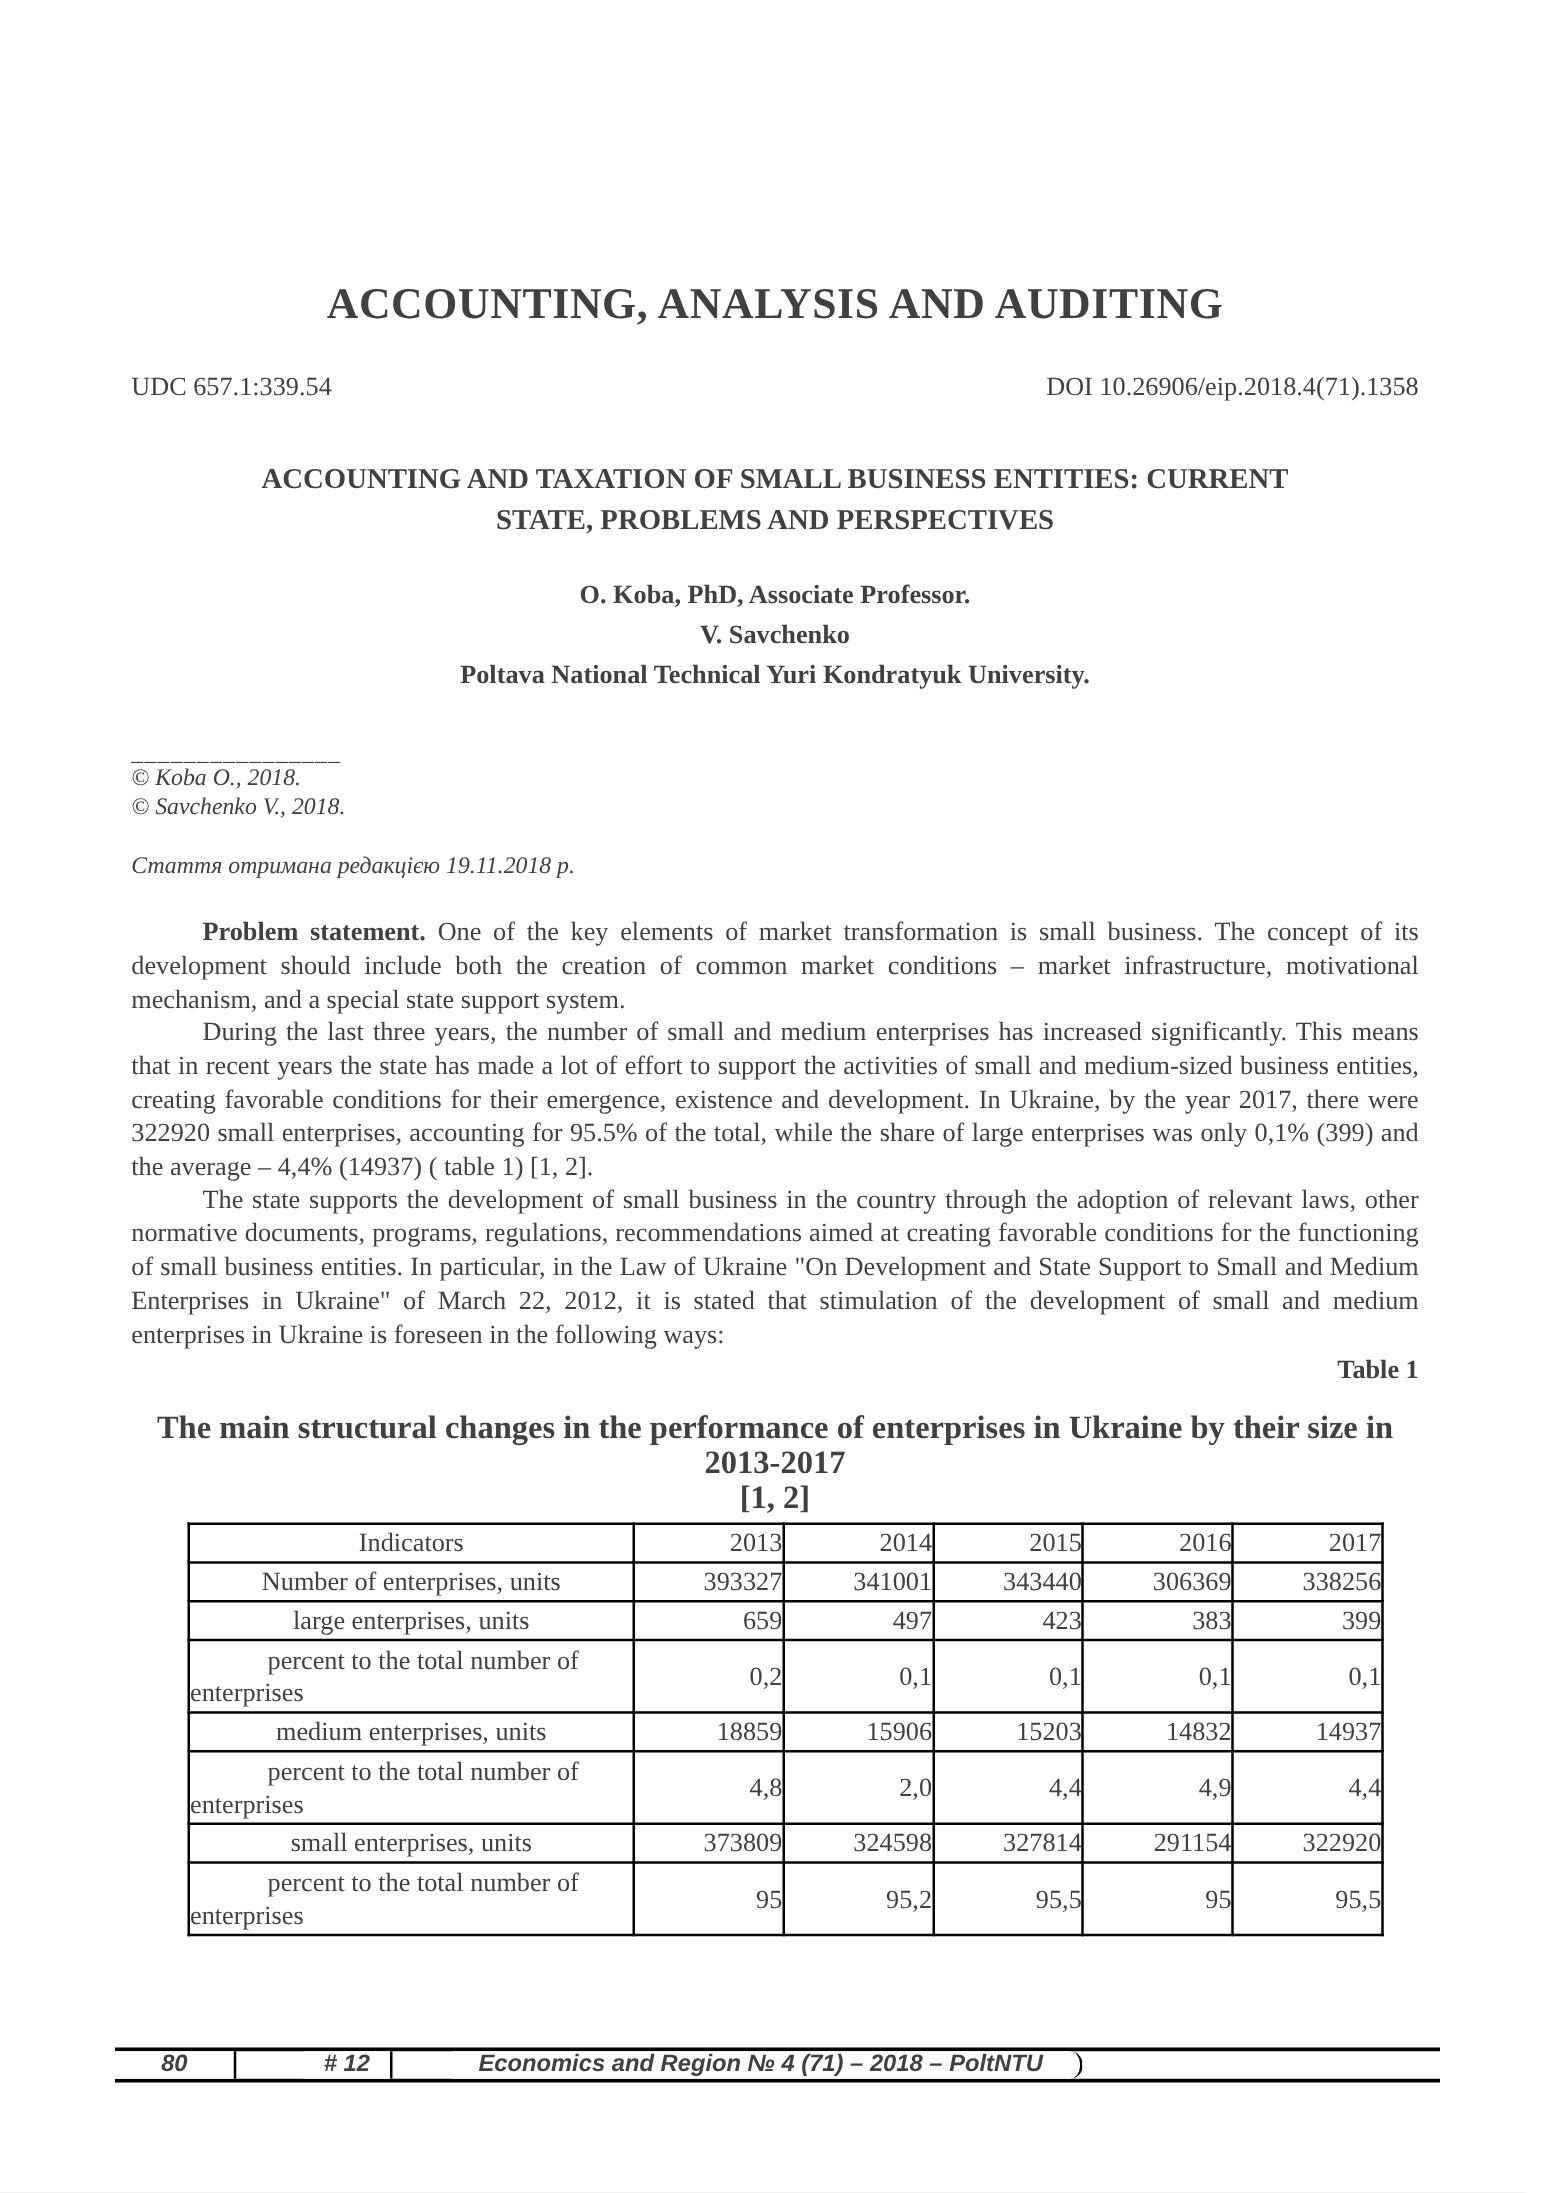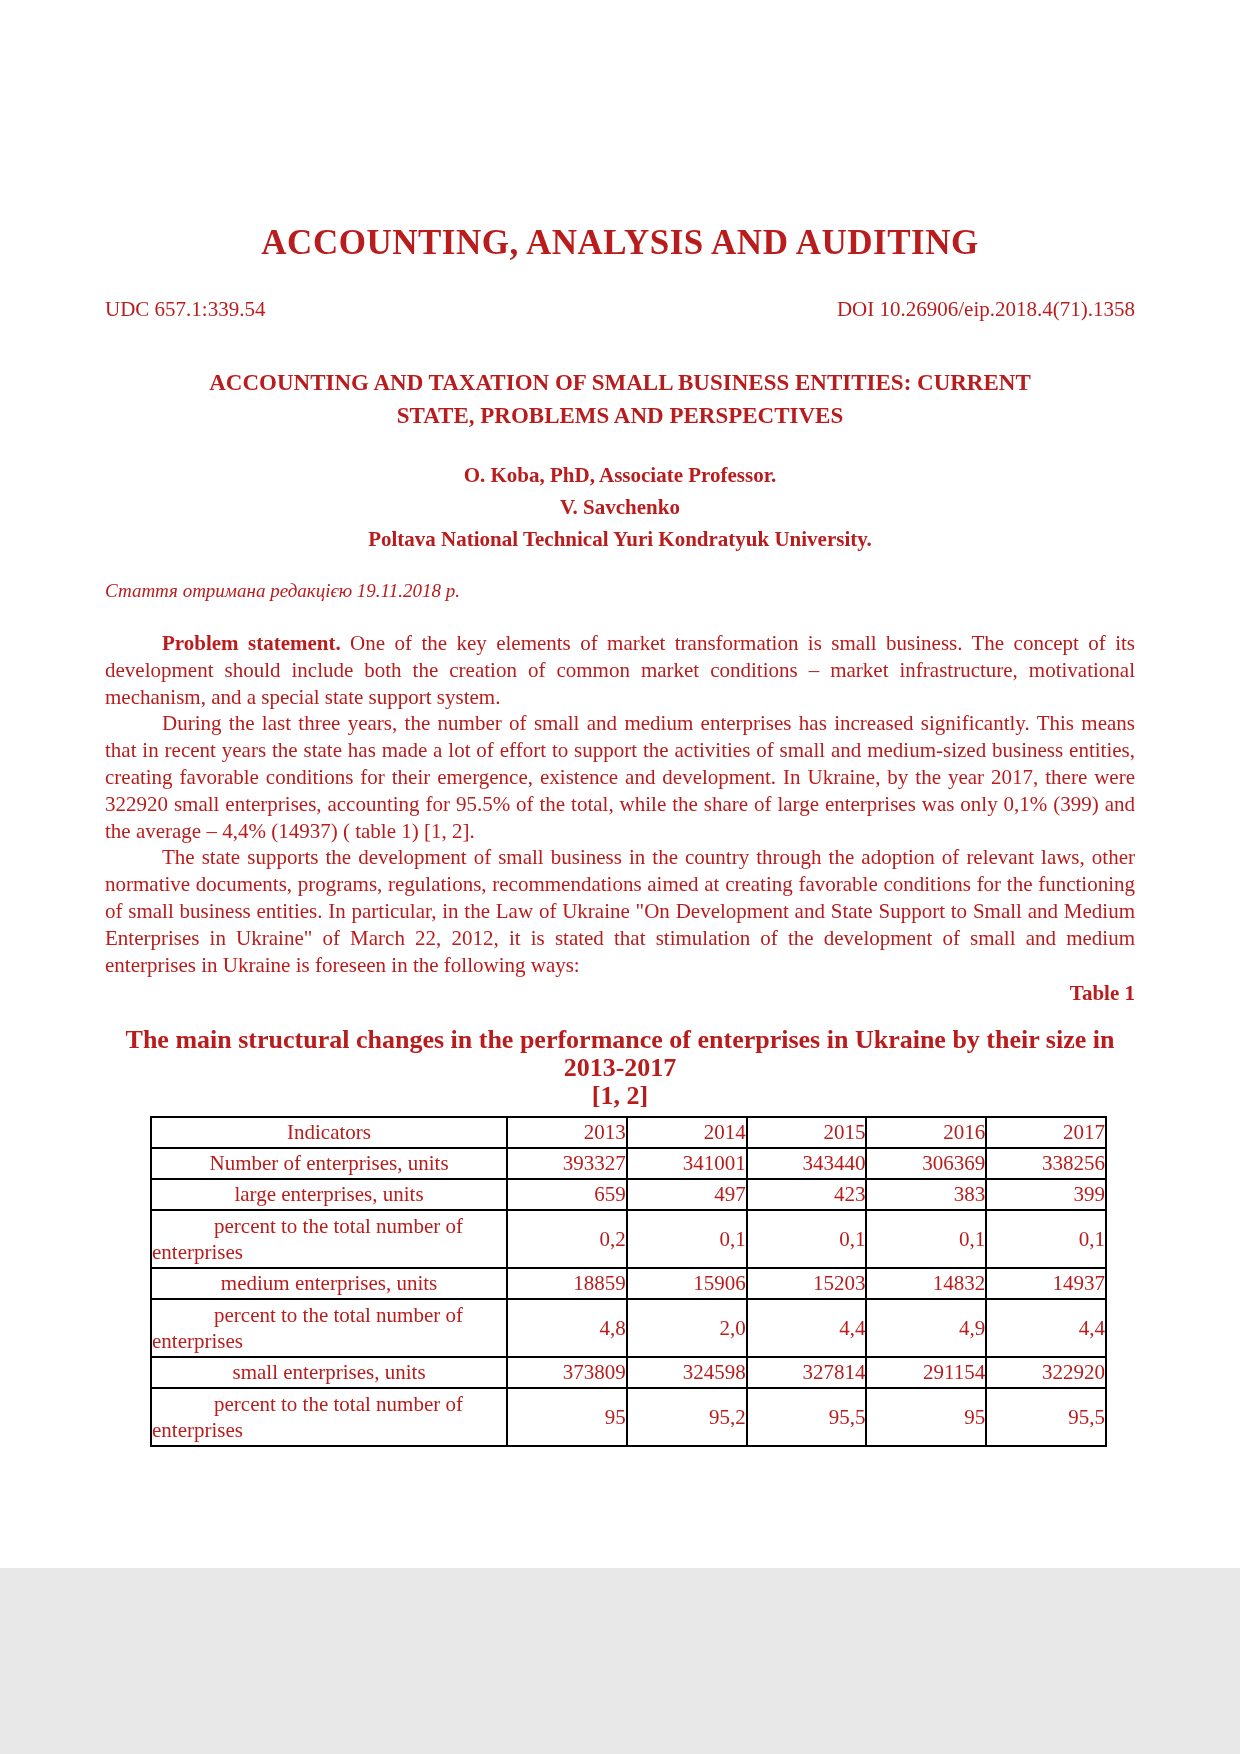--- a/index.html
+++ b/index.html
@@ -1,22 +1,22 @@
 <!DOCTYPE html>
 <html><head>
 <meta charset="utf-8">
 <style>
   * { margin: 0; padding: 0; box-sizing: border-box; }
   html, body { background: #e8e8e8; }
   .page {
     position: relative;
     width: 1240px;
-    height: 1568px;
+    height: 1754px;
     background: #ffffff;
-    color: #b91c1c;
+    color: #404040;
     font-family: "Liberation Serif", "DejaVu Serif", serif;
     overflow: hidden;
     margin: 0 auto;
   }
   .content {
     padding: 0 105px;
   }
   .section-heading {
     margin-top: 222px;
     text-align: center;
@@ -107,21 +107,21 @@
     text-align: left;
     text-indent: 62px;
     padding-left: 6px;
     padding-right: 6px;
     height: 58px;
     line-height: 26px;
   }
   .cell-val { text-align: right; padding-left: 11px; }
   .footer-bar {
     position: absolute;
-    left: 112px;
+    left: 92px;
     top: 1638px;
     width: 1060px;
     height: 28px;
     border-top: 3px solid #000;
     border-bottom: 3px solid #000;
     display: flex;
     align-items: flex-end;
     font-family: "Liberation Sans", "DejaVu Sans", sans-serif;
     font-weight: bold;
     font-style: italic;
@@ -156,20 +156,25 @@
     </div>
 
     <div class="article-title">ACCOUNTING AND TAXATION OF SMALL BUSINESS ENTITIES: CURRENT STATE, PROBLEMS AND PERSPECTIVES</div>
 
     <div class="authors">
       <div>O. Koba, PhD, Associate Professor.</div>
       <div>V. Savchenko</div>
       <div>Poltava National Technical Yuri Kondratyuk University.</div>
     </div>
 
+    <div class="copyright-block">
+      <div class="copyright-rule">________________</div>
+      <div>© Koba O., 2018.</div>
+      <div>© Savchenko V., 2018.</div>
+    </div>
 
     <div class="received-line">Стаття отримана редакцією 19.11.2018 р.</div>
 
     <div class="body-text">
       <p><b>Problem statement.</b><span> One of the key elements of market transformation is small business. The concept of its development should include both the creation of common market conditions – market infrastructure, motivational mechanism, and a special state support system.</span></p>
       <p>During the last three years, the number of small and medium enterprises has increased significantly. This means that in recent years the state has made a lot of effort to support the activities of small and medium-sized business entities, creating favorable conditions for their emergence, existence and development. In Ukraine, by the year 2017, there were 322920 small enterprises, accounting for 95.5% of the total, while the share of large enterprises was only 0,1% (399) and the average – 4,4% (14937) ( table 1) [1, 2].</p>
       <p>The state supports the development of small business in the country through the adoption of relevant laws, other normative documents, programs, regulations, recommendations aimed at creating favorable conditions for the functioning of small business entities. In particular, in the Law of Ukraine "On Development and State Support to Small and Medium Enterprises in Ukraine" of March 22, 2012, it is stated that stimulation of the development of small and medium enterprises in Ukraine is foreseen in the following ways:</p>
     </div>
 
     <div class="table-label">Table 1</div>

